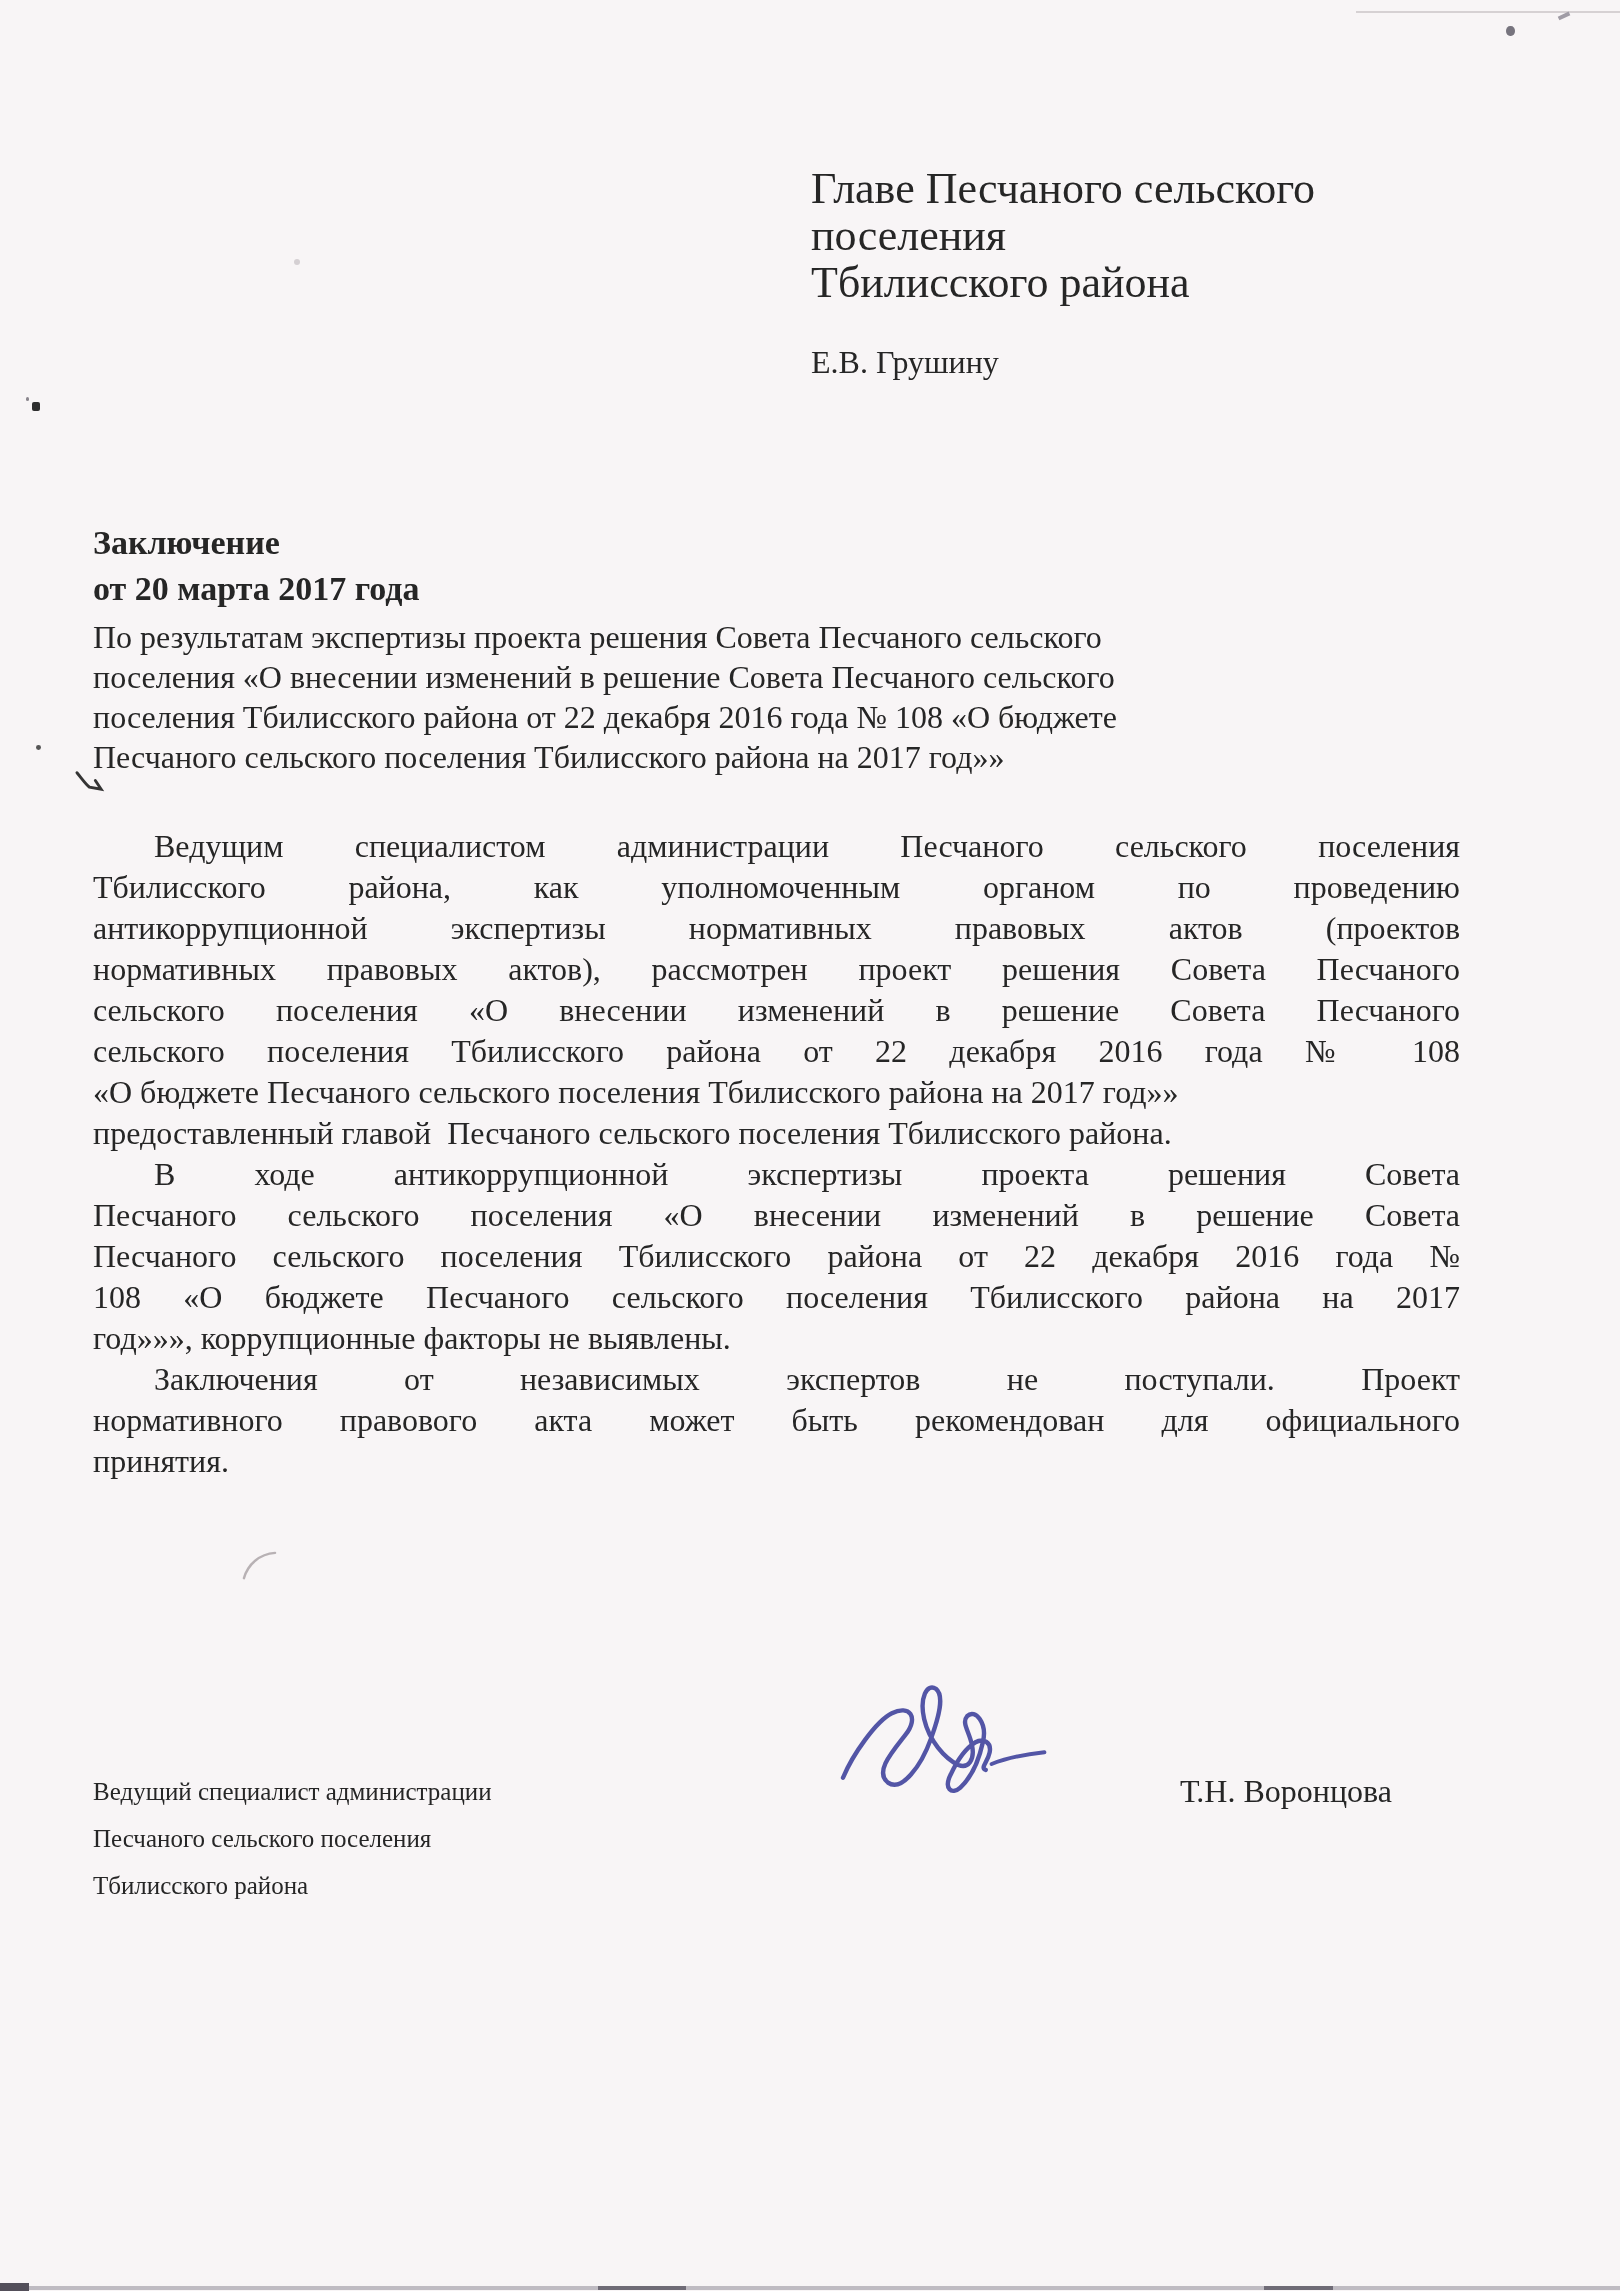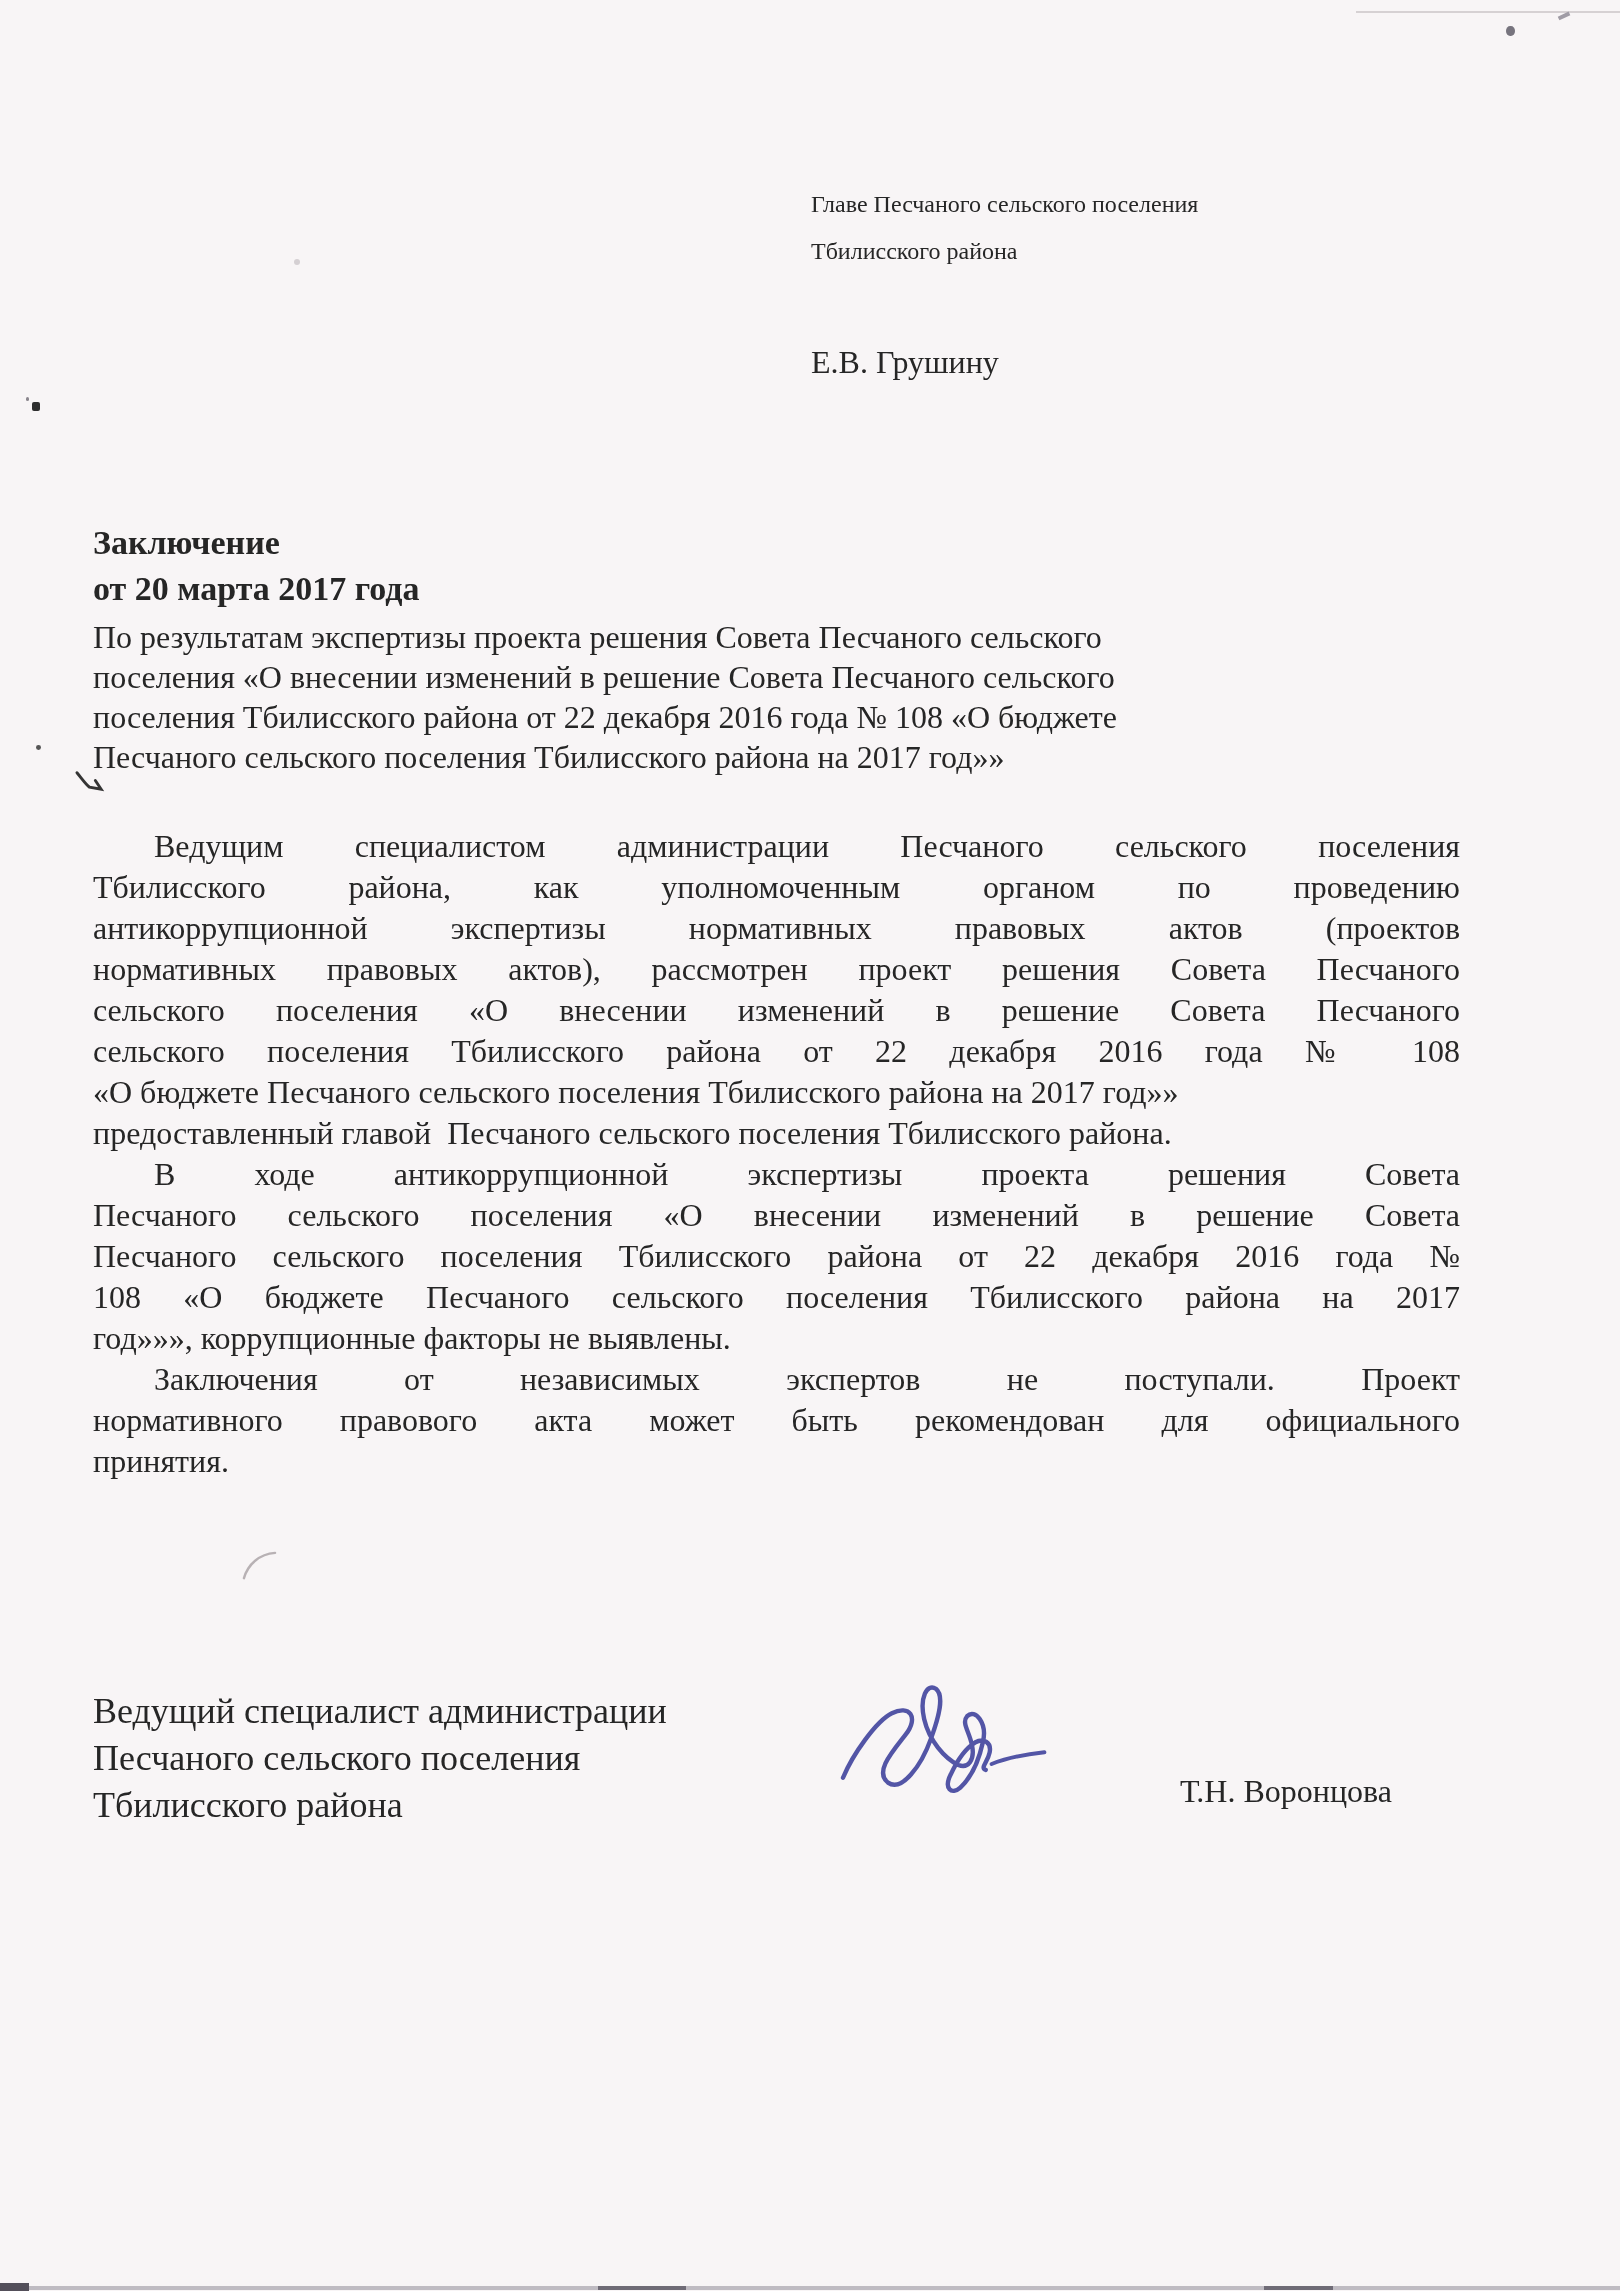--- a/index.html
+++ b/index.html
@@ -9,23 +9,22 @@
     background: var(--paper, #f8f5f6);
     font-family: "Liberation Serif", "DejaVu Serif", serif;
     color: var(--text, #262626);
     overflow: hidden;
   }
   .abs { position: absolute; }
 
   
   .recipient {
     left: 811px; top: 165px;
-    font-size: 24px; line-height: 47px;
+    font-size: 44px; line-height: 47px;
     width: 686px;
-    margin-top: 16px;
   }
   .addressee {
     left: 811px; top: 341px;
     font-size: 32px; line-height: 43px;
   }
 
   
   .center-col { left: 93px; width: 1392px; text-align: left; }
   .title-block { top: 520px; font-size: 34px; font-weight: bold; line-height: 46px; }
   .title-date {
@@ -38,22 +37,22 @@
   .body-text {
     left: 93px; top: 826px; width: 1367px;
     font-size: 32px; line-height: 41px;
   }
   .line { white-space: pre-wrap; }
   .just { text-align: justify; text-align-last: justify; }
   .ind  { padding-left: 61px; }
 
   
   .sig-role {
-    left: 93px; top: 1688px;
-    font-size: 36px; line-height: 47px; width: 686px;
+    left: 93px; top: 1768px;
+    font-size: 25px; line-height: 47px; width: 686px;
   }
   .sig-name {
     left: 1180px; top: 1770px;
     font-size: 32px; line-height: 43px;
   }
   .sig-svg { left: 835px; top: 1678px; }
 
   
   .artifact { pointer-events: none; }
   .top-line { left: 1356px; top: 10.8px; width: 265px; height: 2px; background: #cdc8cb; opacity: .8; }

